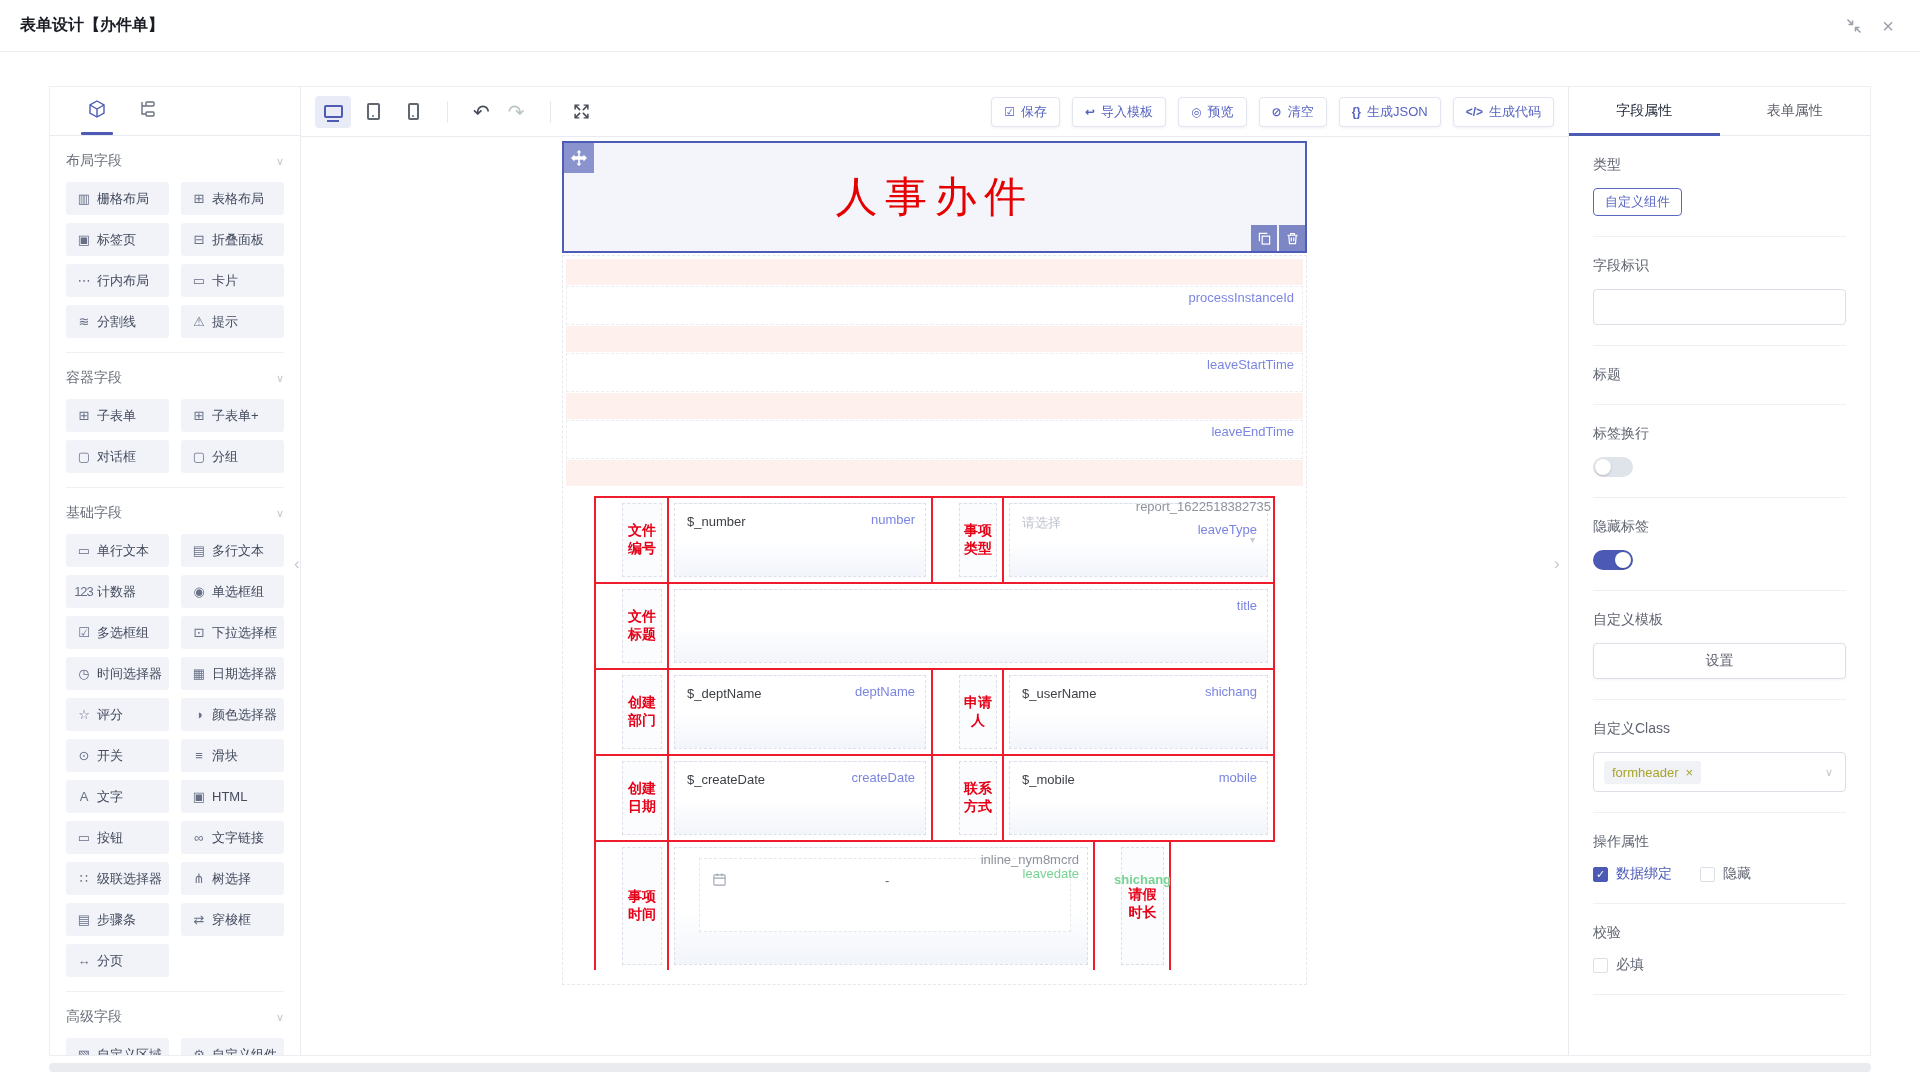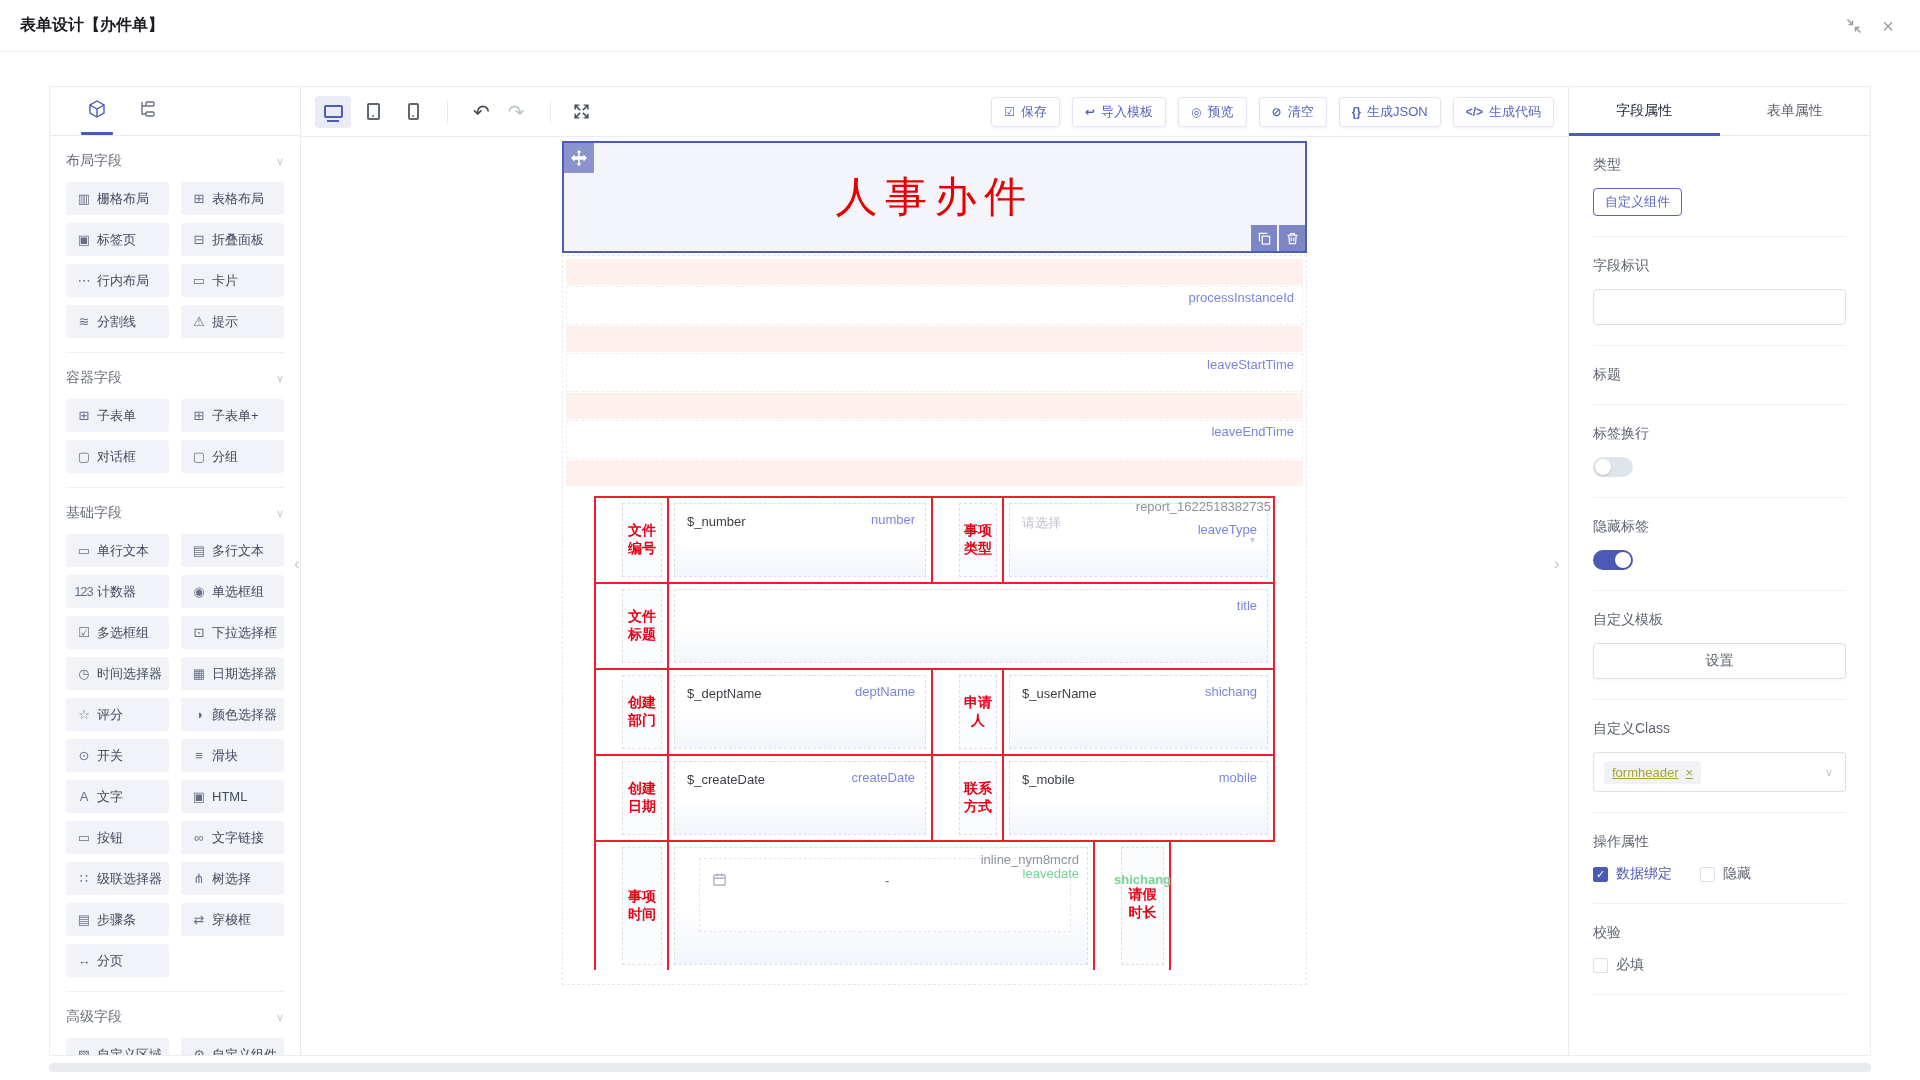--- a/index.html
+++ b/index.html
@@ -112,21 +112,21 @@
   .rp-input{width:100%;height:36px;border:1px solid #dcdfe6;border-radius:4px;margin-top:14px;padding:0 12px;
     font-size:14px;color:#5f6470;outline:none;background:#fff;font-family:inherit;}
   .toggle{margin-top:14px;width:40px;height:20px;border-radius:10px;background:#dfe3ea;position:relative;cursor:pointer;}
   .toggle::after{content:"";position:absolute;top:2px;left:2px;width:16px;height:16px;border-radius:50%;background:#fff;box-shadow:0 1px 2px rgba(0,0,0,.2);}
   .toggle.on{background:#4c5ab6;}
   .toggle.on::after{left:auto;right:2px;}
   .rp-btn{display:block;width:100%;height:36px;margin-top:14px;background:#fff;border:1px solid #dcdfe6;border-radius:4px;
     font-size:14px;color:#5f6470;cursor:pointer;box-shadow:0 1px 3px rgba(0,0,0,.05);font-family:inherit;}
   .rp-select{margin-top:14px;height:40px;border:1px solid #dcdfe6;border-radius:4px;display:flex;align-items:center;
     padding:0 10px;position:relative;cursor:pointer;}
-  .tag{background:#f0f2f5;border-radius:3px;padding:4px 8px;font-size:13px;color:#a8a429;display:flex;align-items:center;gap:7px;text-decoration:underline;}
+  .tag{background:#f0f2f5;border-radius:3px;padding:4px 8px;font-size:13px;color:#a8a429;display:flex;align-items:center;gap:7px;}
   .tag-x{font-size:13px;cursor:pointer;line-height:1;}
   .rp-chev{position:absolute;right:12px;color:#c0c4cc;font-size:11px;}
   .cb-row{display:flex;gap:28px;margin-top:14px;align-items:center;}
   .cb{display:flex;align-items:center;gap:8px;font-size:14px;color:#5f6470;cursor:pointer;}
   .cb .box{width:15px;height:15px;border:1px solid #dcdfe6;border-radius:2px;background:#fff;position:relative;flex:none;}
   .cb.checked .box{background:#4c5ab6;border-color:#4c5ab6;}
   .cb.checked .box::after{content:"✓";color:#fff;font-size:11px;position:absolute;left:2px;top:0;}
   .cb.checked{color:#4c5ab6;}
 
   

